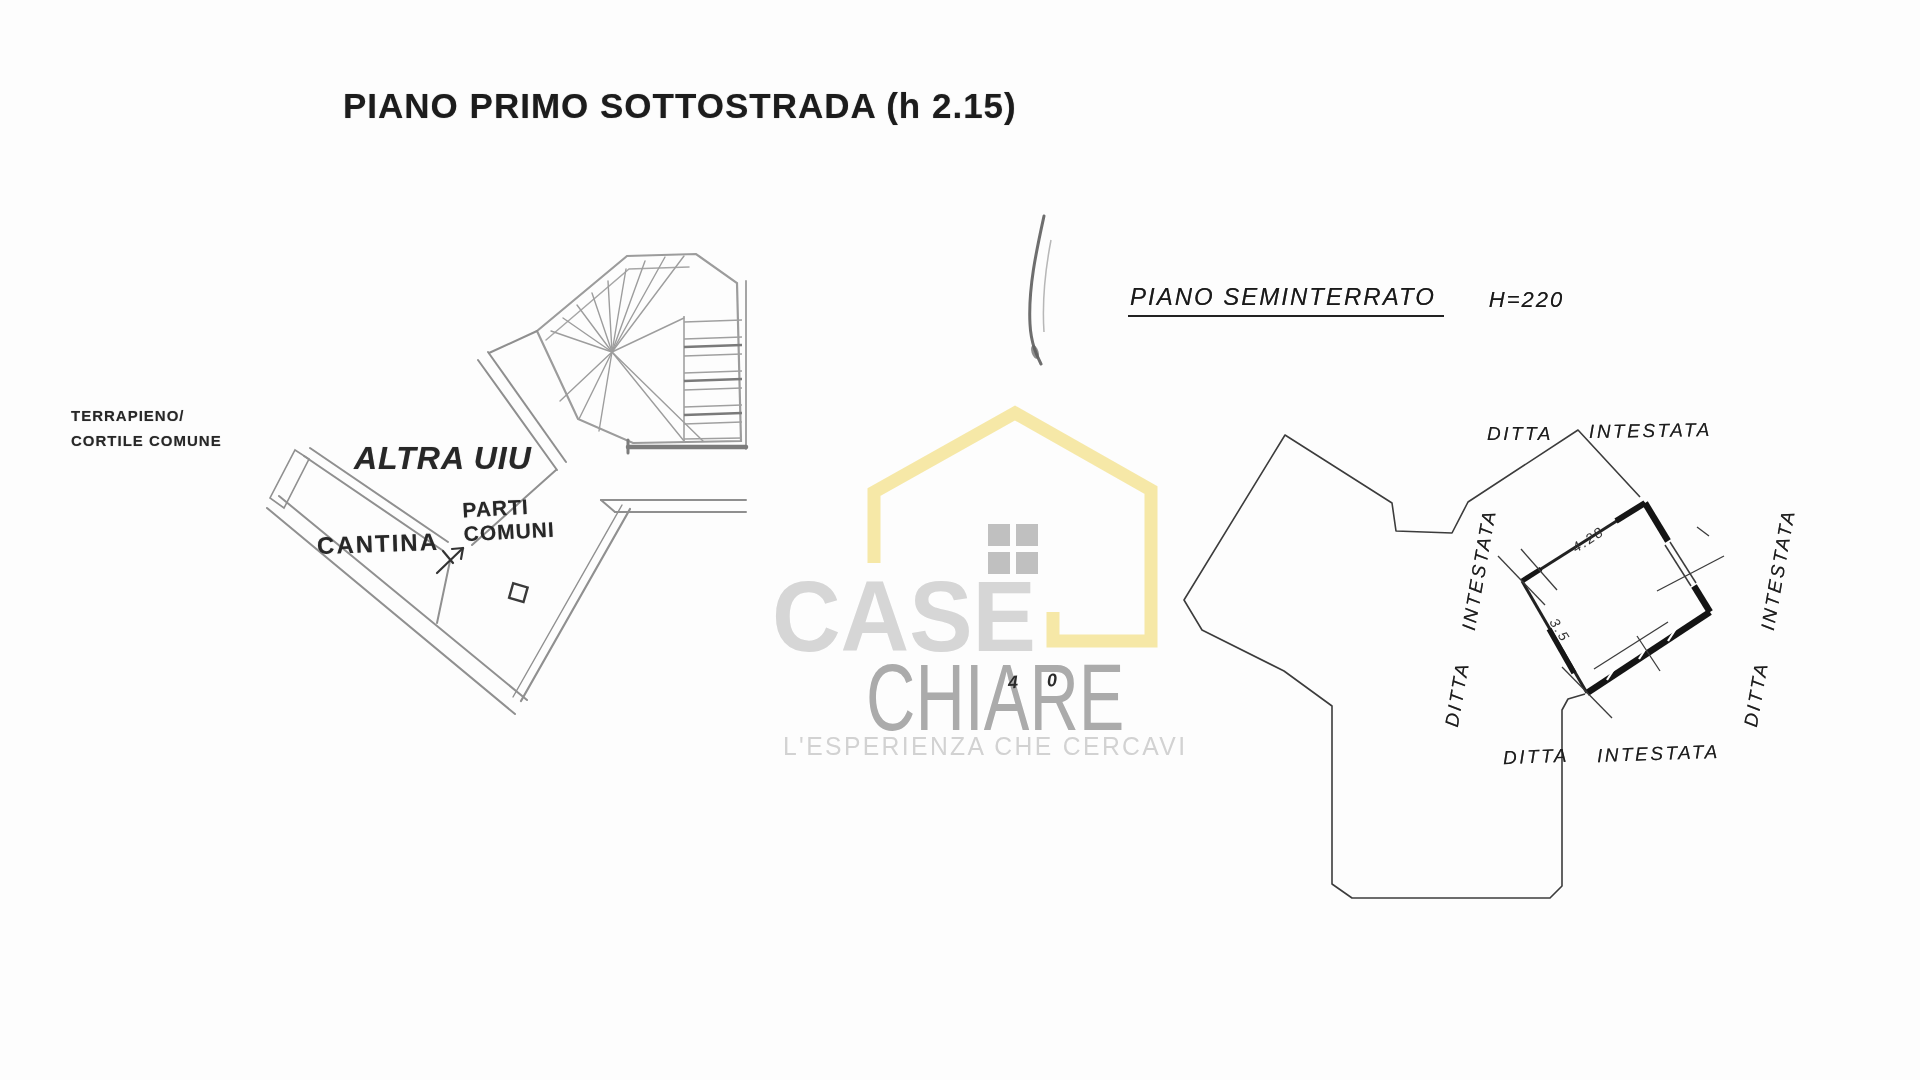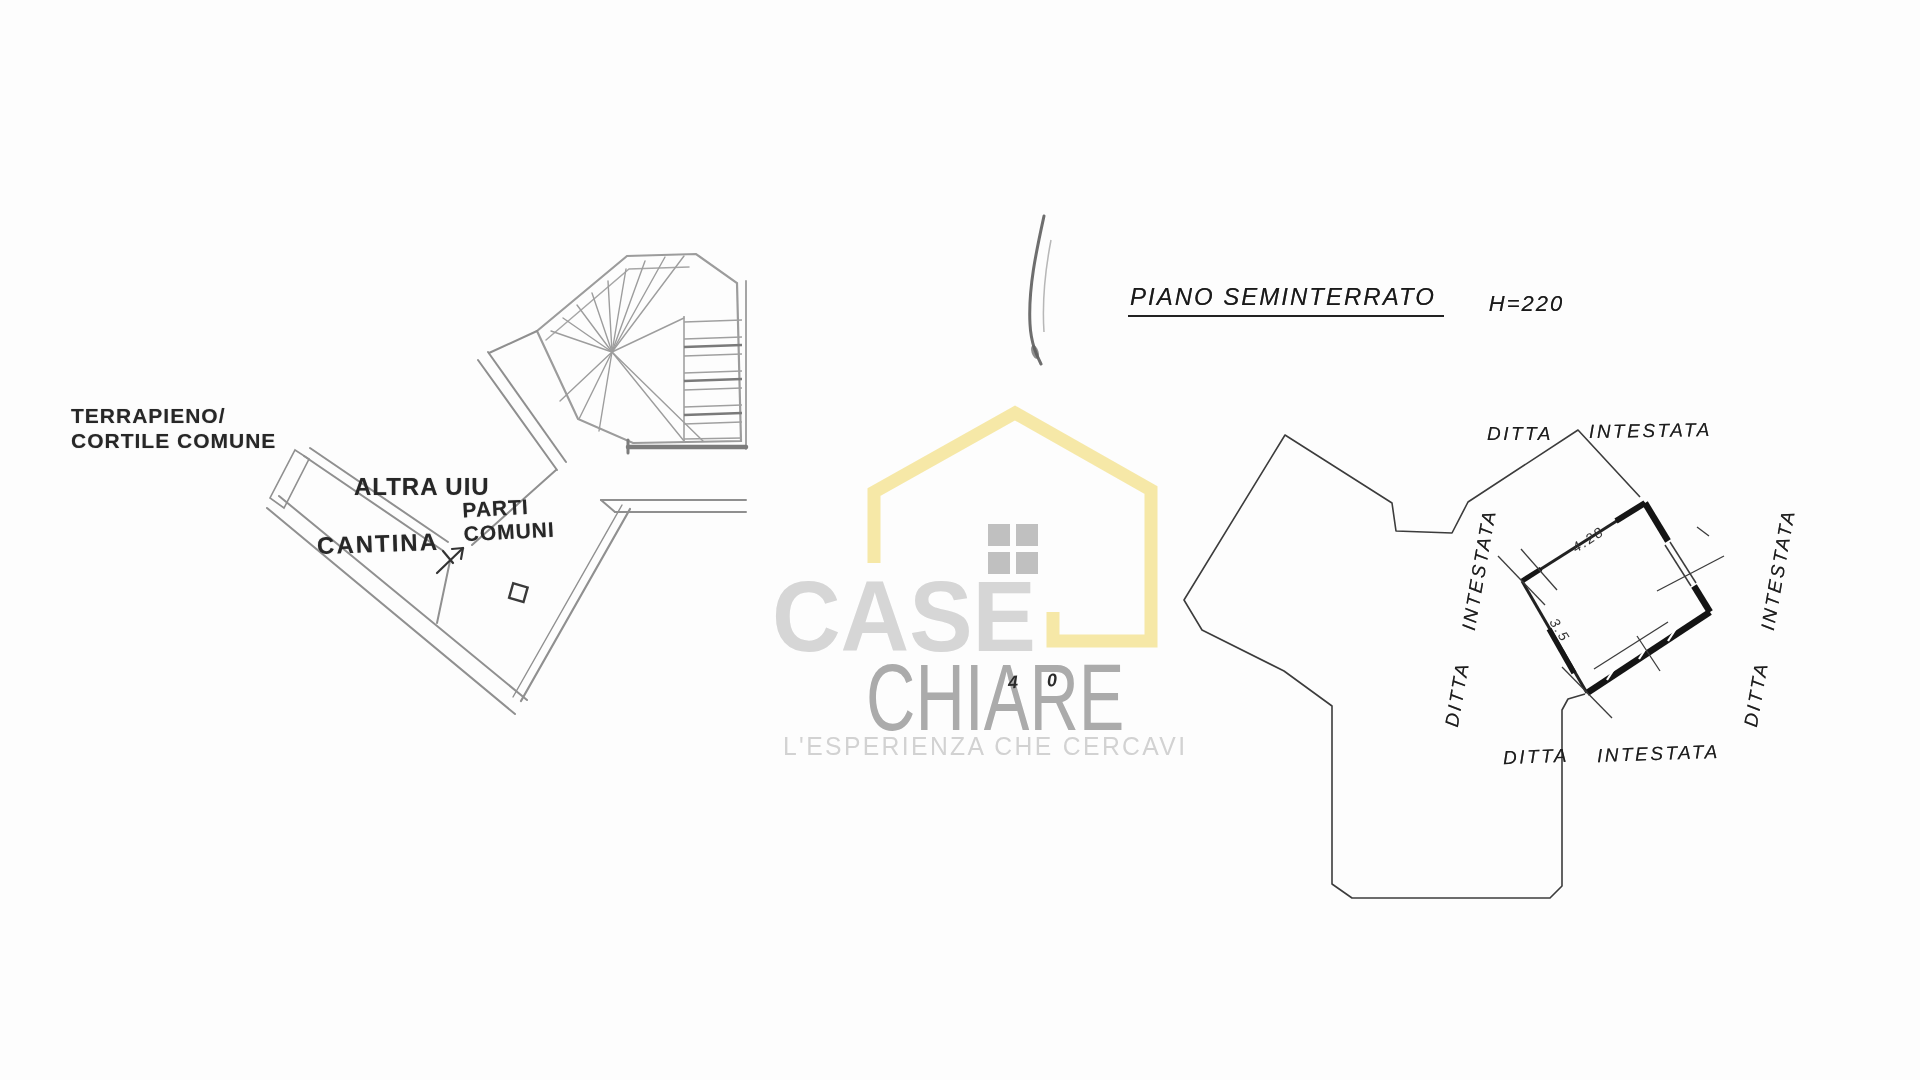--- a/index.html
+++ b/index.html
@@ -3,26 +3,26 @@
 <meta charset="utf-8">
 <style>
   html,body{margin:0;padding:0;background:#ffffff;}
   #canvas{position:relative;width:1920px;height:1080px;background:#fdfdfd;overflow:hidden;
           font-family:"Liberation Sans",sans-serif;}
   .abs{position:absolute;}
   
   .main-title{left:343px;top:86px;font-size:35px;font-weight:bold;letter-spacing:1px;
               color:#1c1c1c;text-shadow:0 0 1px rgba(25,25,25,.45);}
   .plan-label{font-weight:bold;color:#272727;text-shadow:0 0 1px rgba(40,40,40,.4);}
-  .lbl-terr{left:71px;top:403px;font-size:21px;line-height:25px;letter-spacing:1px;}
-  .lbl-altra{left:354px;top:473px;font-size:24px;letter-spacing:1px;}
+  .lbl-terr{left:71px;top:403px;font-size:15px;line-height:25px;letter-spacing:1px;}
+  .lbl-altra{left:354px;top:440px;font-size:32px;letter-spacing:1px;font-style:italic;}
   .lbl-cantina{left:317px;top:530px;font-size:24px;letter-spacing:2px;transform:rotate(-2deg);}
   .lbl-parti{left:463px;top:496px;font-size:21px;line-height:24px;letter-spacing:1px;transform:rotate(-3deg);}
   
-  .rp-title{left:1128px;top:283px;display:flex;gap:45px;align-items:flex-end;
+  .rp-title{left:1128px;top:283px;display:flex;gap:45px;align-items:flex-start;
             font-style:italic;color:#1a1a1a;}
   .rp-title .main{font-size:24px;letter-spacing:2px;border-bottom:2.5px solid #222;
                   padding:0 8px 4px 2px;text-shadow:0 0 .5px rgba(0,0,0,.6);}
   .rp-title .hnote{font-size:22px;letter-spacing:2px;margin-top:4px;text-shadow:0 0 .5px rgba(0,0,0,.6);}
   .ditta{font-style:italic;font-size:19px;letter-spacing:2.5px;color:#1d1d1d;
          text-shadow:0 0 .6px rgba(0,0,0,.55);white-space:nowrap;}
   .d-top1{left:1487px;top:423px;}
   .d-top2{left:1589px;top:420px;transform:rotate(-1deg);}
   .d-bot1{left:1503px;top:746px;transform:rotate(-2deg);}
   .d-bot2{left:1597px;top:743px;transform:rotate(-2deg);}
@@ -125,20 +125,21 @@
     <div>TERRAPIENO/</div>
     <div>CORTILE COMUNE</div>
   </div>
   <div class="abs plan-label lbl-altra">ALTRA UIU</div>
   <div class="abs plan-label lbl-cantina">CANTINA</div>
   <div class="abs plan-label lbl-parti">
     <div>PARTI</div>
     <div>COMUNI</div>
   </div>
 
+  <div class="abs main-title">PIANO PRIMO SOTTOSTRADA (h 2.15)</div>
 
   <svg class="abs" style="left:860px;top:400px" width="310" height="260" viewBox="860 400 310 260">
     <path d="M874,563 L874,492 L1015,413 L1151,490 L1151,641 L1053,641 L1053,612" stroke="#f5e6a0" stroke-width="13" fill="none" stroke-linejoin="miter" opacity="0.92"></path>
     <g fill="#b6b6b6" opacity="0.85">
       <rect x="988" y="524" width="22" height="22"></rect>
       <rect x="1016" y="524" width="22" height="22"></rect>
       <rect x="988" y="552" width="22" height="22"></rect>
       <rect x="1016" y="552" width="22" height="22"></rect>
     </g>
   </svg>

